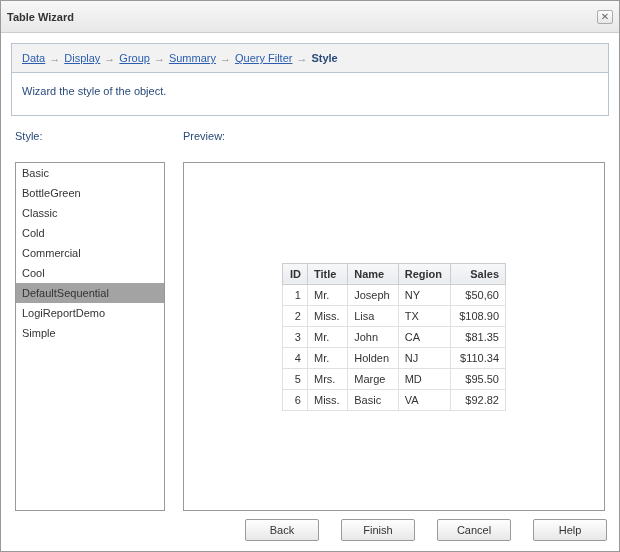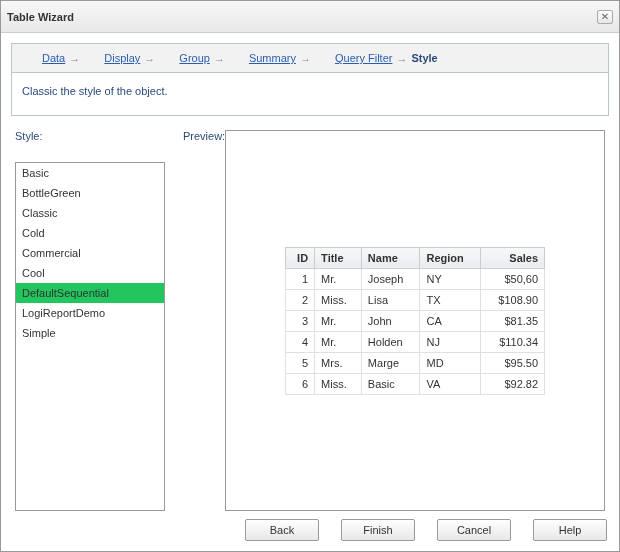--- a/index.html
+++ b/index.html
@@ -53,21 +53,20 @@
   .breadcrumb-box {
     border: 1px solid #b8c4d0;
     background: #f2f2f2;
     padding: 8px 10px;
     color: #2a4a7a;
   }
   .breadcrumb-box a {
     color: #2a5db0;
     text-decoration: underline;
     cursor: pointer;
-    margin-left: 20px;
   }
   .breadcrumb-box .arrow {
     color: #888;
     margin: 0 4px;
   }
   .breadcrumb-box .current {
     font-weight: bold;
     color: #2a4a7a;
   }
   .desc-box {
@@ -96,39 +95,39 @@
     flex: 1;
     background: #fff;
     overflow: hidden;
   }
   .style-item {
     padding: 4px 6px;
     cursor: pointer;
     color: #333;
   }
   .style-item.selected {
-    background: #22c55e;
+    background: #a3a3a3;
   }
   .preview-col {
     flex: 1;
     display: flex;
-    flex-direction: row;
+    flex-direction: column;
   }
   .preview-box {
     border: 1px solid #999;
     flex: 1;
     background: #fff;
     display: flex;
     align-items: center;
     justify-content: center;
     padding: 8px;
   }
   .preview-table {
     border-collapse: collapse;
-    width: 260px;
+    width: 224px;
   }
   .preview-table th {
     background: linear-gradient(#f7f8fa, #e9ecef);
     border: 1px solid #ccc;
     color: #333;
     font-weight: bold;
     padding: 4px 6px;
     text-align: left;
     font-size: 11px;
   }
@@ -171,21 +170,21 @@
     <div class="close-btn">
       <span>✕</span>
     </div>
   </div>
 
   <div class="body">
 
     <div class="breadcrumb-box" id="breadcrumb"><a>Data</a><span class="arrow">→</span><a>Display</a><span class="arrow">→</span><a>Group</a><span class="arrow">→</span><a>Summary</a><span class="arrow">→</span><a>Query Filter</a><span class="arrow">→</span><span class="current">Style</span></div>
 
     <div class="desc-box">
-      <span>Classic the style of the object.</span>
+      <span>Wizard the style of the object.</span>
     </div>
 
     <div class="content">
       <div class="style-col">
         <div class="panel-label">Style:</div>
         <div class="style-list" id="style-list">
             <div class="style-item">Basic</div>
             <div class="style-item">BottleGreen</div>
             <div class="style-item">Classic</div>
             <div class="style-item">Cold</div>

